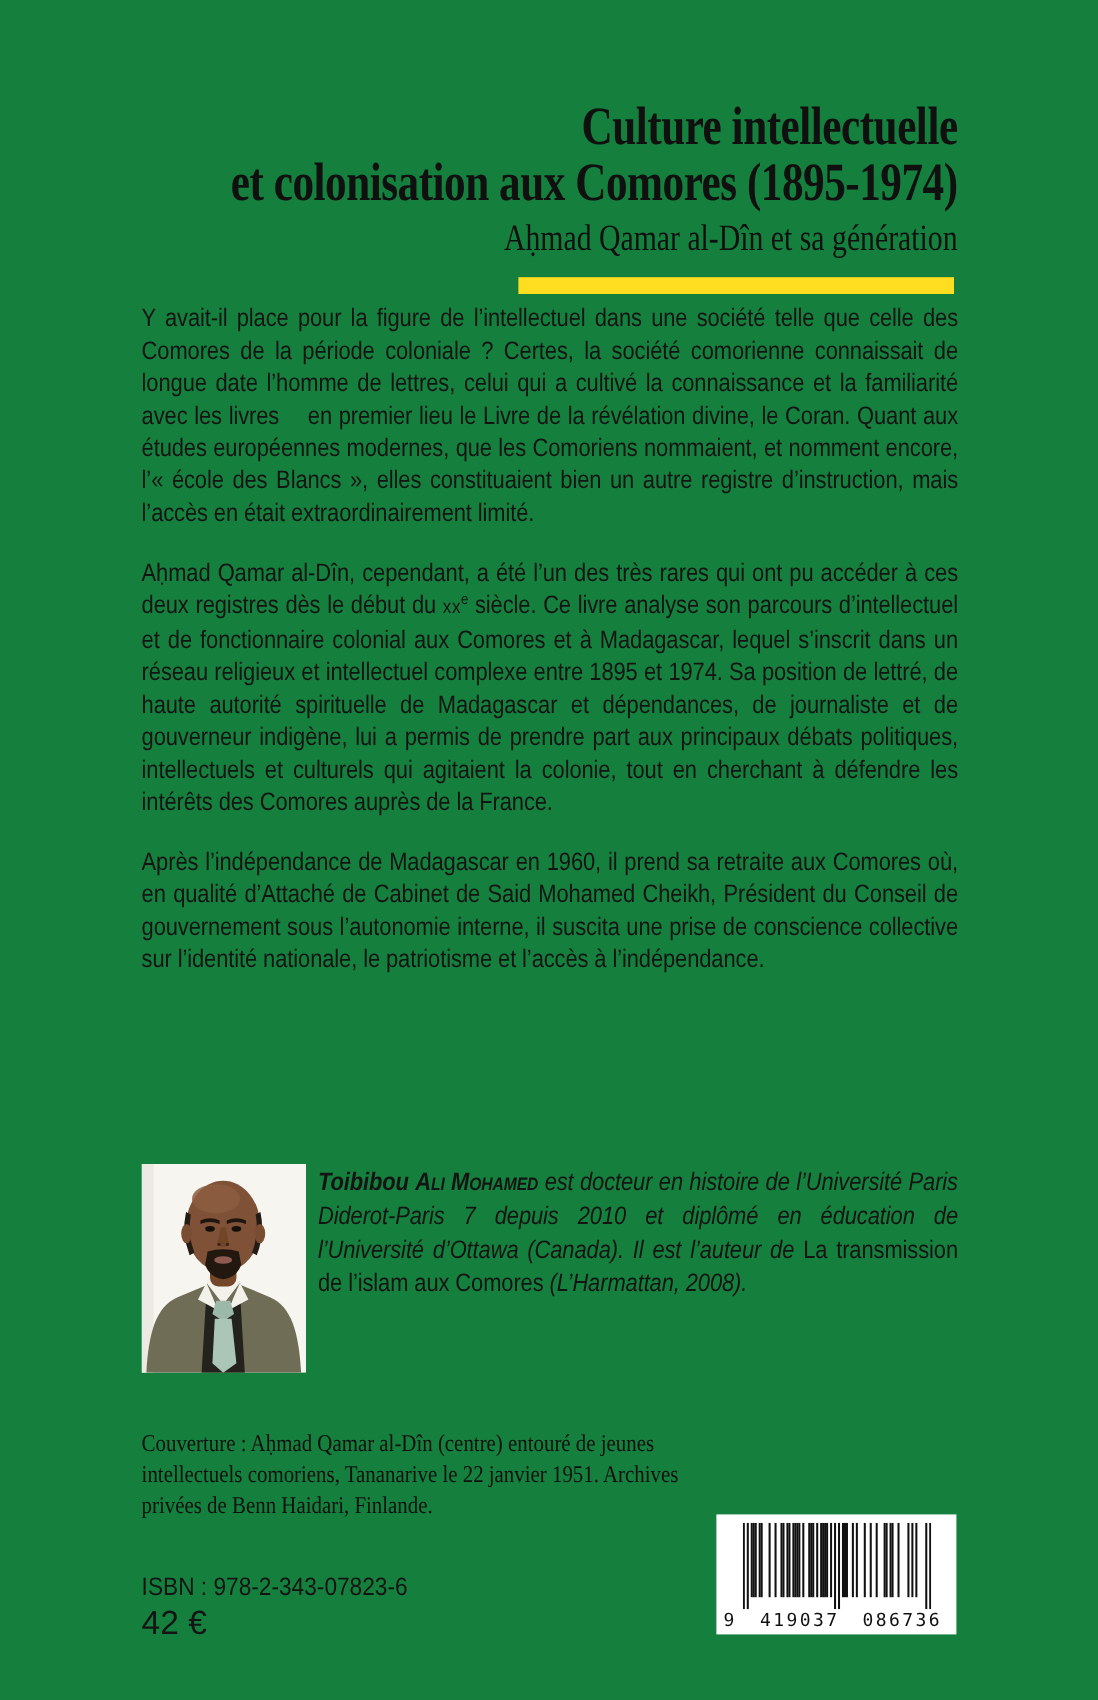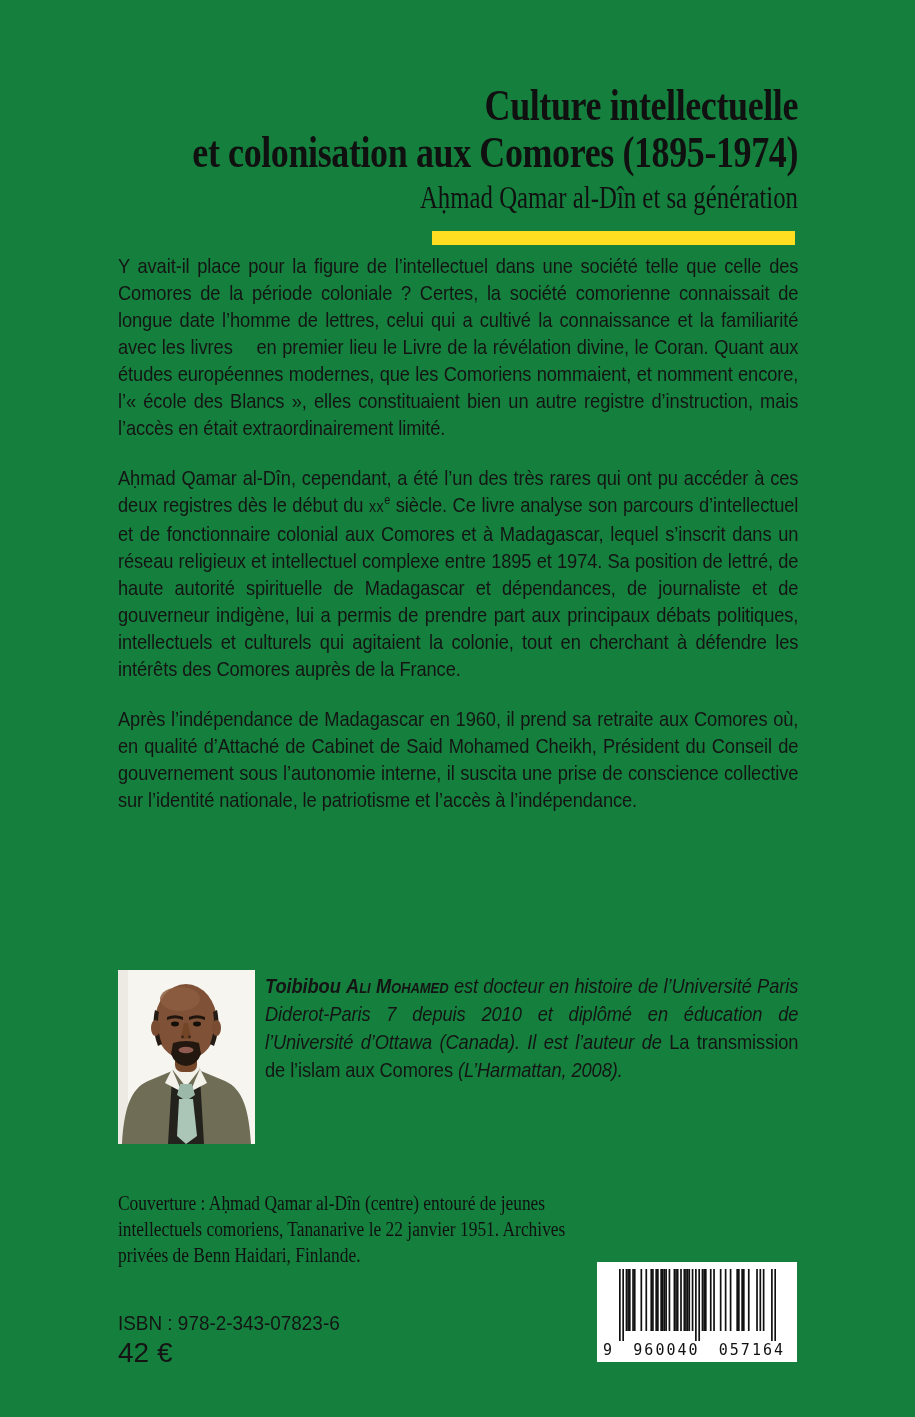--- a/index.html
+++ b/index.html
@@ -197,21 +197,21 @@
         <rect x="123.95" y="0" width="1.70" height="62"></rect>
         <rect x="128.91" y="0" width="1.70" height="62"></rect>
         <rect x="137.17" y="0" width="1.70" height="62"></rect>
         <rect x="140.47" y="0" width="1.70" height="62"></rect>
         <rect x="143.78" y="0" width="1.70" height="62"></rect>
         <rect x="152.04" y="0" width="1.70" height="72"></rect>
         <rect x="155.35" y="0" width="1.70" height="72"></rect>
       </svg>
     <div class="barcode-digits">
         <span>9</span>
-        <span>960040</span>
-        <span>057164</span>
+        <span>419037</span>
+        <span>086736</span>
       </div>
   </div>
 
   <p class="isbn">ISBN : 978-2-343-07823-6</p>
   <p class="price">42 €</p>
 
 </div>
 
 </body></html>

